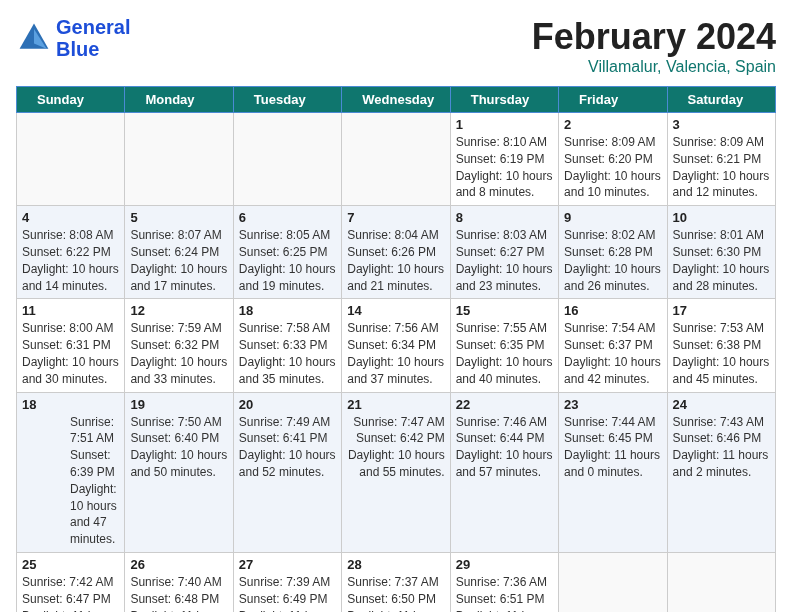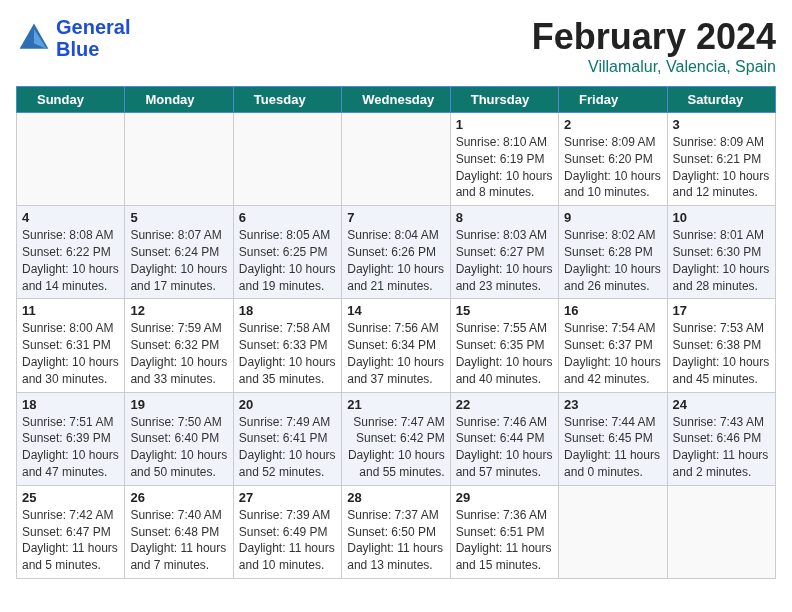--- a/index.html
+++ b/index.html
@@ -244,21 +244,21 @@
           <span class="day-num">17</span>
           <div class="day-info" style="white-space: pre-line;">Sunrise: 7:53 AM
 Sunset: 6:38 PM
 Daylight: 10 hours
 and 45 minutes.</div>
         </td>
       </tr>
       <tr>
         <td>
           <span class="day-num">18</span>
-          <div class="day-info" style="white-space: pre-line;">Sunrise: 7:51 AM
+          <div class="day-info" style="white-space: pre-line; margin-left: 48px;">Sunrise: 7:51 AM
 Sunset: 6:39 PM
 Daylight: 10 hours
 and 47 minutes.</div>
         </td>
         <td>
           <span class="day-num">19</span>
           <div class="day-info" style="white-space: pre-line;">Sunrise: 7:50 AM
 Sunset: 6:40 PM
 Daylight: 10 hours
 and 50 minutes.</div>

